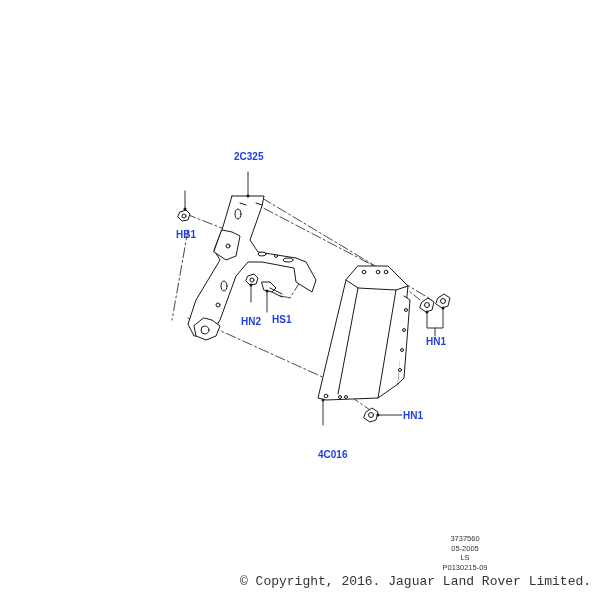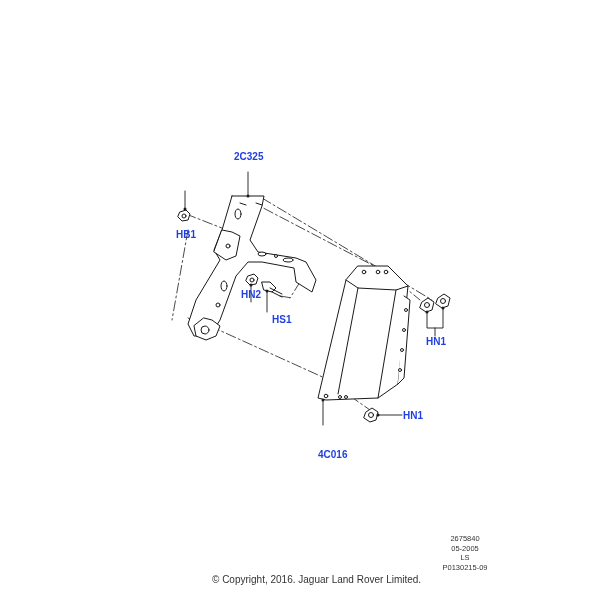--- a/index.html
+++ b/index.html
@@ -1,20 +1,20 @@
 <!DOCTYPE html>
 <html><head>
 <meta charset="utf-8">
 <style>
   html, body { margin: 0; padding: 0; background: #ffffff; }
   body { width: 600px; height: 600px; position: relative; overflow: hidden; font-family: "Liberation Sans", sans-serif; }
   #diagram { position: absolute; left: 0; top: 0; width: 600px; height: 600px; }
   .callout { position: absolute; font-family: "Liberation Sans", sans-serif; font-weight: bold; font-size: 10px; line-height: 11px; white-space: nowrap; }
   .meta { position: absolute; font-family: "Liberation Sans", sans-serif; font-size: 7.5px; color: #333333; text-align: center; line-height: 9.5px; }
-  .copyright { position: absolute; left: 212px; top: 574px; font-size: 10px; color: #333333; font-family: Liberation Sans, sans-serif; white-space: nowrap; }
+  .copyright { position: absolute; left: 240px; top: 574px; font-size: 13px; color: #333333; font-family: Liberation Mono, monospace; white-space: nowrap; }
 </style>
 </head>
 <body>
 
 <svg id="diagram" viewBox="0 0 600 600" xmlns="http://www.w3.org/2000/svg">
   <g fill="none" stroke="#1a1a1a" stroke-width="1" stroke-linejoin="round" stroke-linecap="round">
 
     <g stroke-dasharray="10,3,2,3" stroke-width="0.8">
       <line x1="186" y1="214" x2="232" y2="232"></line>
       <line x1="188" y1="318" x2="207" y2="327"></line>
@@ -108,26 +108,26 @@
       <circle cx="427" cy="312" r="1.5"></circle>
       <circle cx="443" cy="308" r="1.5"></circle>
       <circle cx="378" cy="415" r="1.5"></circle>
       <circle cx="323" cy="400" r="1.5"></circle>
     </g>
   </g>
 </svg>
 
 <div class="callout" style="left:176px; top:197px; color:#1f3fe0;margin-top:32px;">HB1</div>
 <div class="callout" style="left:234px; top:151px; color:#1f3fe0;text-align:center;">2C325</div>
-<div class="callout" style="left:241px; top:289px; color:#1f3fe0;">HN2</div>
+<div class="callout" style="left:241px; top:316px; color:#1f3fe0;">HN2</div>
 <div class="callout" style="left:272px; top:314px; color:#1f3fe0;">HS1</div>
 <div class="callout" style="left:426px; top:336px; color:#1f3fe0;">HN1</div>
 <div class="callout" style="left:403px; top:410px; color:#1f3fe0;">HN1</div>
 <div class="callout" style="left:318px; top:449px; color:#1f3fe0;">4C016</div>
 
 <div class="meta" style="left:435px; top:534px; width:60px;">
-  <div>2675840</div>
+  <div>3737560</div>
   <div>05-2005</div>
   <div>LS</div>
   <div>P0130215-09</div>
 </div>
 
 <div class="copyright">© Copyright, 2016. Jaguar Land Rover Limited.</div>
 
 </body></html>

